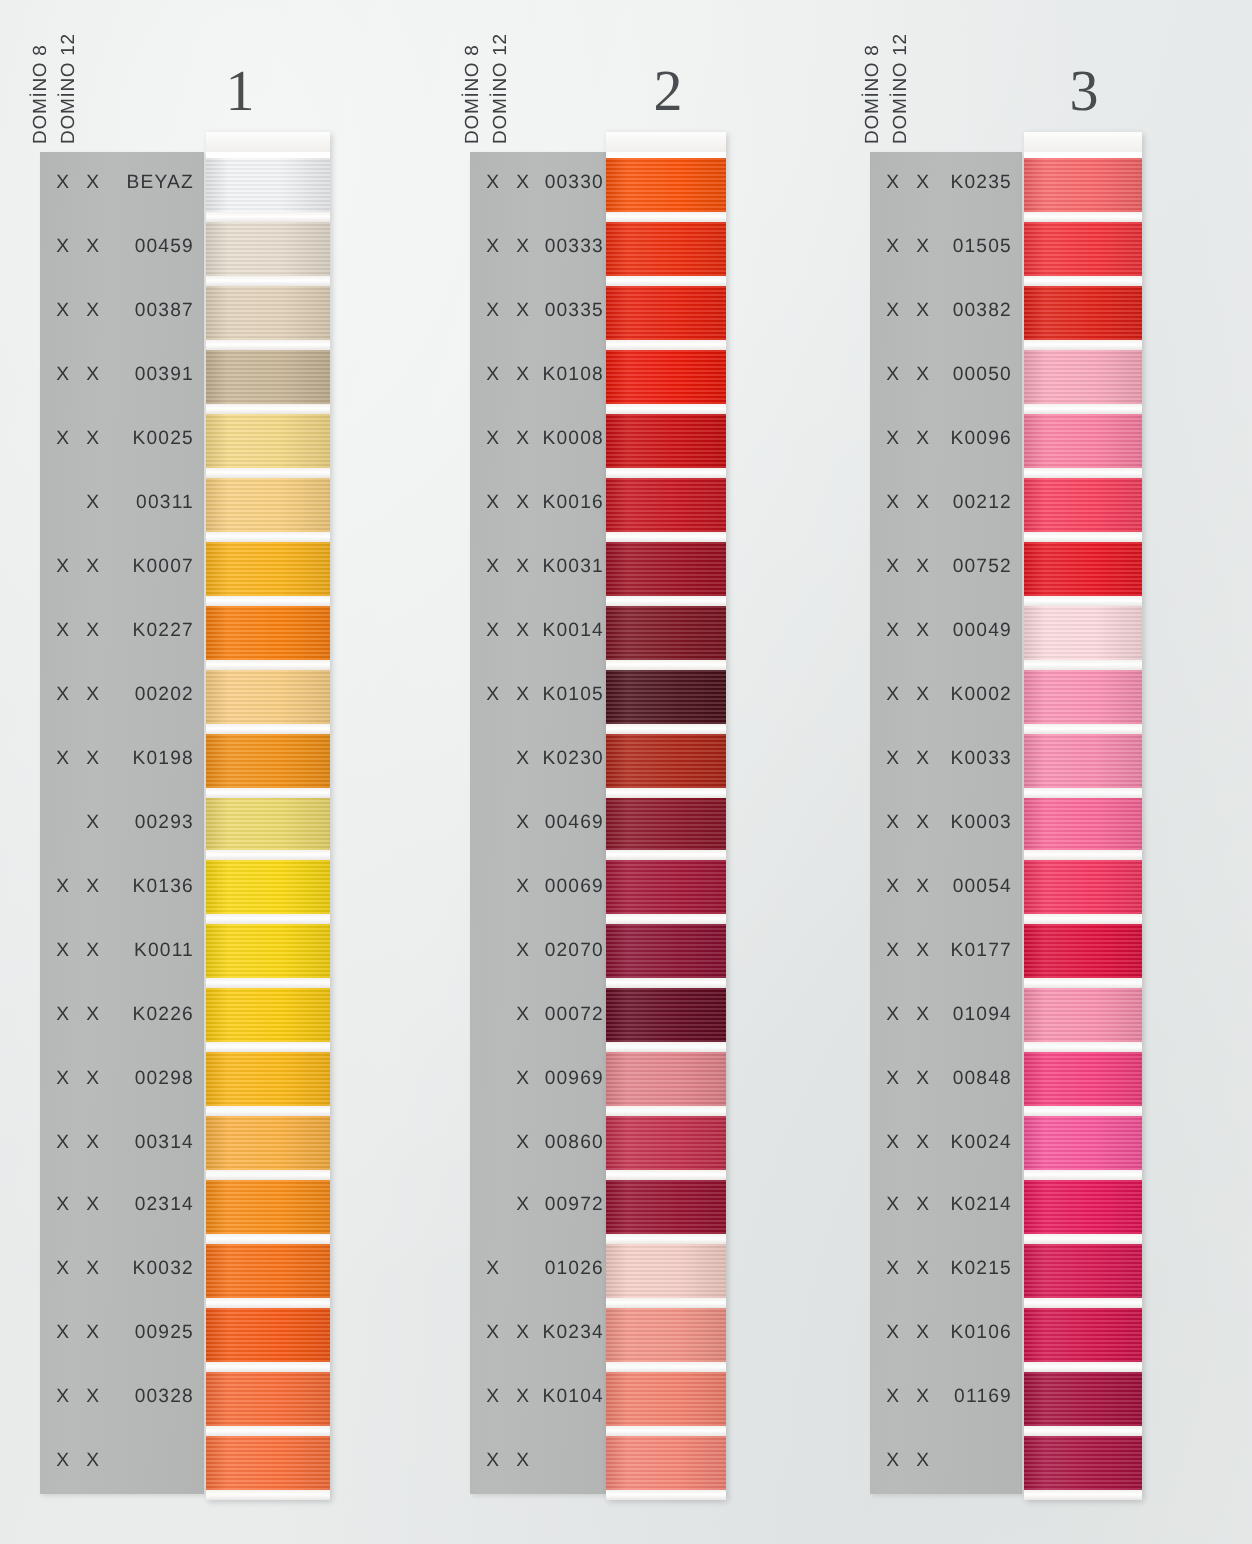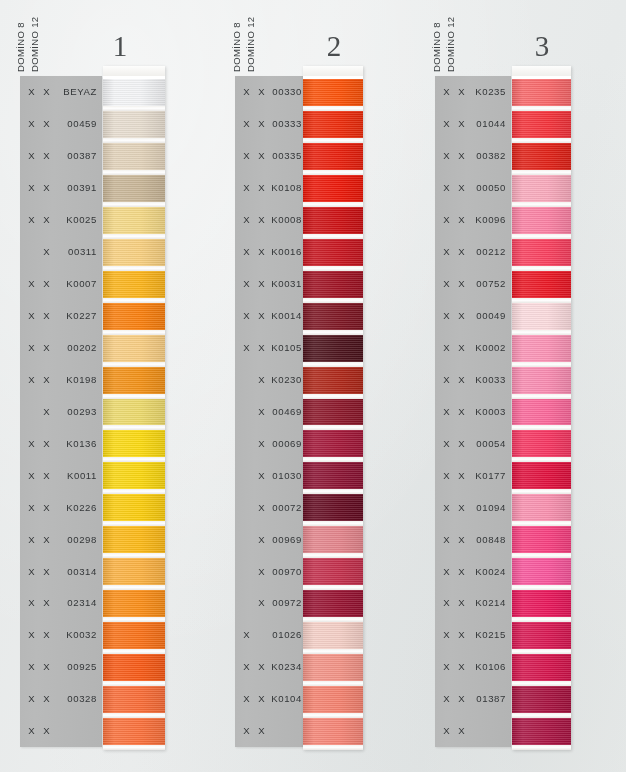--- a/index.html
+++ b/index.html
@@ -364,36 +364,36 @@
           <span class="code">00469</span>
         </div>
         <div class="code-row" style="height: 31.9524px;">
           <span class="x"></span>
           <span class="x">X</span>
           <span class="code">00069</span>
         </div>
         <div class="code-row" style="height: 31.9524px;">
           <span class="x"></span>
           <span class="x">X</span>
-          <span class="code">01030</span>
+          <span class="code">02070</span>
         </div>
         <div class="code-row" style="height: 31.9524px;">
           <span class="x"></span>
           <span class="x">X</span>
           <span class="code">00072</span>
         </div>
         <div class="code-row" style="height: 31.9524px;">
           <span class="x"></span>
           <span class="x">X</span>
           <span class="code">00969</span>
         </div>
         <div class="code-row" style="height: 31.9524px;">
           <span class="x"></span>
           <span class="x">X</span>
-          <span class="code">00970</span>
+          <span class="code">00860</span>
         </div>
         <div class="code-row" style="height: 31.9524px;">
           <span class="x"></span>
           <span class="x">X</span>
           <span class="code">00972</span>
         </div>
         <div class="code-row" style="height: 31.9524px;">
           <span class="x">X</span>
           <span class="x"></span>
           <span class="code">01026</span>
@@ -468,21 +468,21 @@
       <div class="col-number" style="left: 510px;">3</div>
       <div class="code-strip" style="left: 435px; width: 76px; top: 76px; height: 671px;">
         <div class="code-row" style="height: 31.9524px;">
           <span class="x">X</span>
           <span class="x">X</span>
           <span class="code">K0235</span>
         </div>
         <div class="code-row" style="height: 31.9524px;">
           <span class="x">X</span>
           <span class="x">X</span>
-          <span class="code">01044</span>
+          <span class="code">01505</span>
         </div>
         <div class="code-row" style="height: 31.9524px;">
           <span class="x">X</span>
           <span class="x">X</span>
           <span class="code">00382</span>
         </div>
         <div class="code-row" style="height: 31.9524px;">
           <span class="x">X</span>
           <span class="x">X</span>
           <span class="code">00050</span>
@@ -558,21 +558,21 @@
           <span class="code">K0215</span>
         </div>
         <div class="code-row" style="height: 31.9524px;">
           <span class="x">X</span>
           <span class="x">X</span>
           <span class="code">K0106</span>
         </div>
         <div class="code-row" style="height: 31.9524px;">
           <span class="x">X</span>
           <span class="x">X</span>
-          <span class="code">01387</span>
+          <span class="code">01169</span>
         </div>
         <div class="code-row" style="height: 31.9524px;">
           <span class="x">X</span>
           <span class="x">X</span>
           <span class="code"></span>
         </div>
       </div>
       <div class="swatch-strip" style="left: 512px; width: 59px; top: 66px; height: 684px;">
         <div class="strip-cap" style="top: 0px; height: 10px;"></div>
         <div class="swatch" style="position: absolute; left: 0px; right: 0px; top: 13px; height: 26.9524px; background: rgb(248, 101, 103);"></div>

